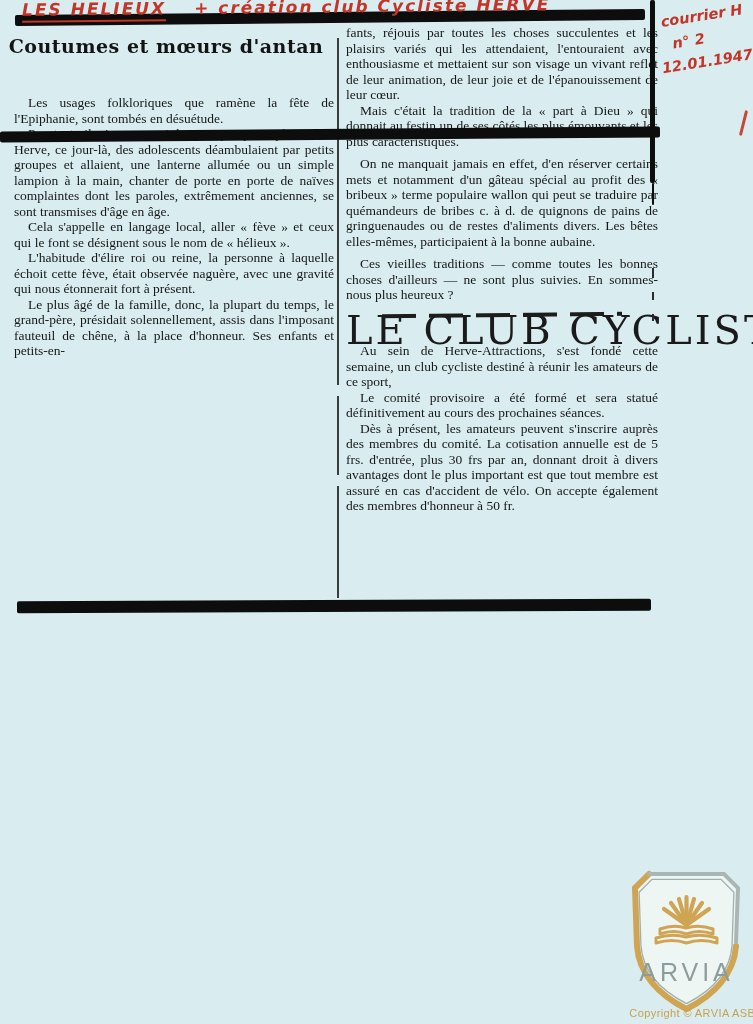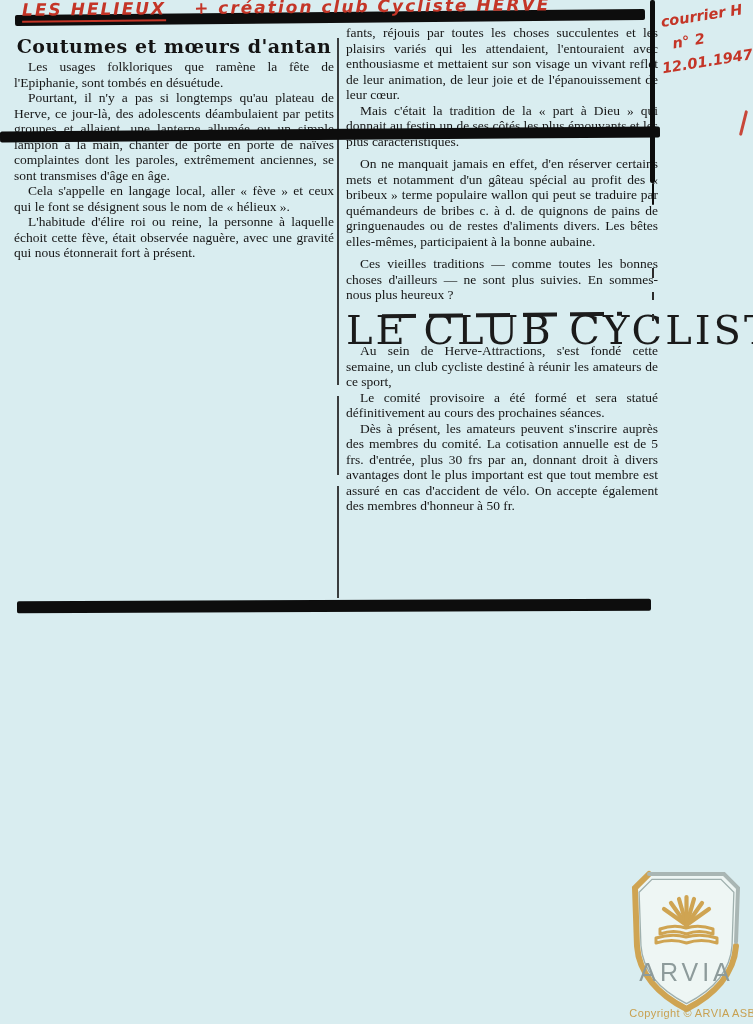--- a/index.html
+++ b/index.html
@@ -14,21 +14,21 @@
     position:absolute;
     font-size:13.5px;line-height:15.5px;
     text-align:justify;
     color:#161616;
     z-index:1;
   }
   .col p{margin:0;text-indent:14px;}
   .col p.noindent{text-indent:0;}
   .col p.gap{margin-top:7px;}
   #left-title{
-    position:absolute;left:14px;top:35px;width:320px;
+    position:absolute;left:6px;top:35px;width:320px;
     font-family:"DejaVu Serif", serif;
     font-weight:bold;font-size:19px;letter-spacing:.5px;
     text-align:center;color:#141414;z-index:1;
   }
   #right-headline{
     font-family:"DejaVu Serif", serif;
     font-weight:400;font-size:40px;letter-spacing:3px;
     text-align:center;text-indent:0;
     margin:6px 0 5px 0;color:#1a1a1a;
     white-space:nowrap;
@@ -93,24 +93,25 @@
   <div id="bar-bottom" class="bar"></div>
   <div id="vline-right" class="bar"></div>
   <div id="vline-right-thin" class="bar"></div>
   <div class="vdash" style="top:268px;height:10px;"></div>
   <div class="vdash" style="top:292px;height:8px;"></div>
   <div class="vdash" style="top:314px;height:7px;"></div>
   <div id="col-divider"></div>
 
   <div id="left-title">Coutumes et mœurs d'antan</div>
   <div class="col" style="left:14px;top:59px;width:320px;">
-    <p class="noindent" style="text-indent:14px;">Les usages folkloriques que ramène la fête de l'Epiphanie, sont tombés en désuétude.</p>
+    <p class="noindent" style="text-indent:14px;margin-top:36px;">Les usages folkloriques que ramène la fête de l'Epiphanie, sont tombés en désuétude.</p>
     <p>Pourtant, il n'y a pas si longtemps qu'au plateau de Herve, ce jour-là, des adolescents déambulaient par petits groupes et allaient, une lanterne allumée ou un simple lampion à la main, chanter de porte en porte de naïves complaintes dont les paroles, extrêmement anciennes, se sont transmises d'âge en âge.</p>
     <p>Cela s'appelle en langage local, aller « fève » et ceux qui le font se désignent sous le nom de « hélieux ».</p>
     <p>L'habitude d'élire roi ou reine, la personne à laquelle échoit cette fève, était observée naguère, avec une gravité qui nous étonnerait fort à présent.</p>
+    <p>Le plus âgé de la famille, donc, la plupart du temps, le grand-père, présidait solennellement, assis dans l'imposant fauteuil de chêne, à la place d'honneur. Ses enfants et petits-en-</p>
   </div>
 
   <div class="col" style="left:346px;top:25px;width:312px;">
     <p class="noindent">fants, réjouis par toutes les choses succulentes et les plaisirs variés qui les attendaient, l'entouraient avec enthousiasme et mettaient sur son visage un vivant reflet de leur animation, de leur joie et de l'épanouissement de leur cœur.</p>
     <p>Mais c'était la tradition de la « part à Dieu » qui donnait au festin un de ses côtés les plus émouvants et les plus caractéristiques.</p>
     <p class="gap">On ne manquait jamais en effet, d'en réserver certains mets et notamment d'un gâteau spécial au profit des « bribeux » terme populaire wallon qui peut se traduire par quémandeurs de bribes c. à d. de quignons de pains de gringuenaudes ou de restes d'aliments divers. Les bêtes elles-mêmes, participaient à la bonne aubaine.</p>
     <p class="gap">Ces vieilles traditions — comme toutes les bonnes choses d'ailleurs — ne sont plus suivies. En sommes-nous plus heureux ?</p>
     <div class="dash-rule"></div>
     <div id="right-headline">LE CLUB CYCLISTE</div>
     <p>Au sein de Herve-Attractions, s'est fondé cette semaine, un club cycliste destiné à réunir les amateurs de ce sport,</p>

